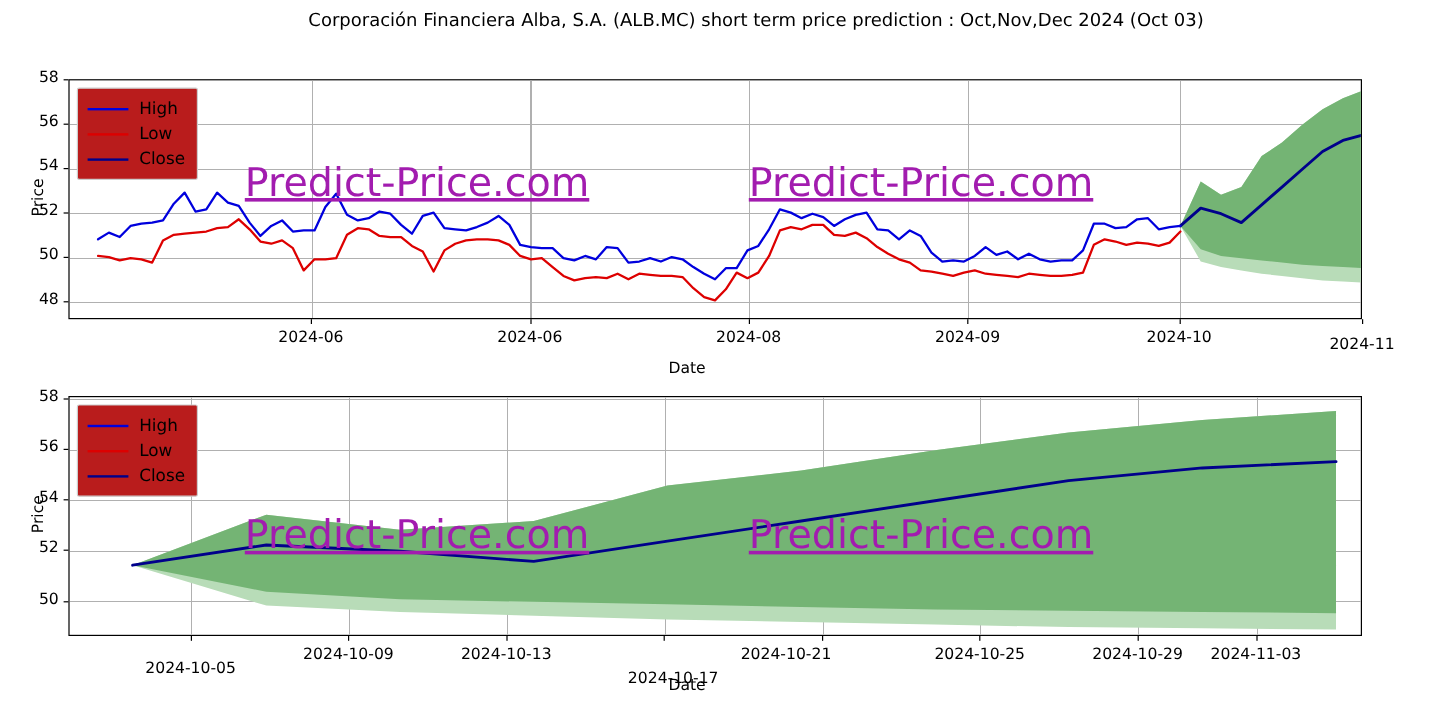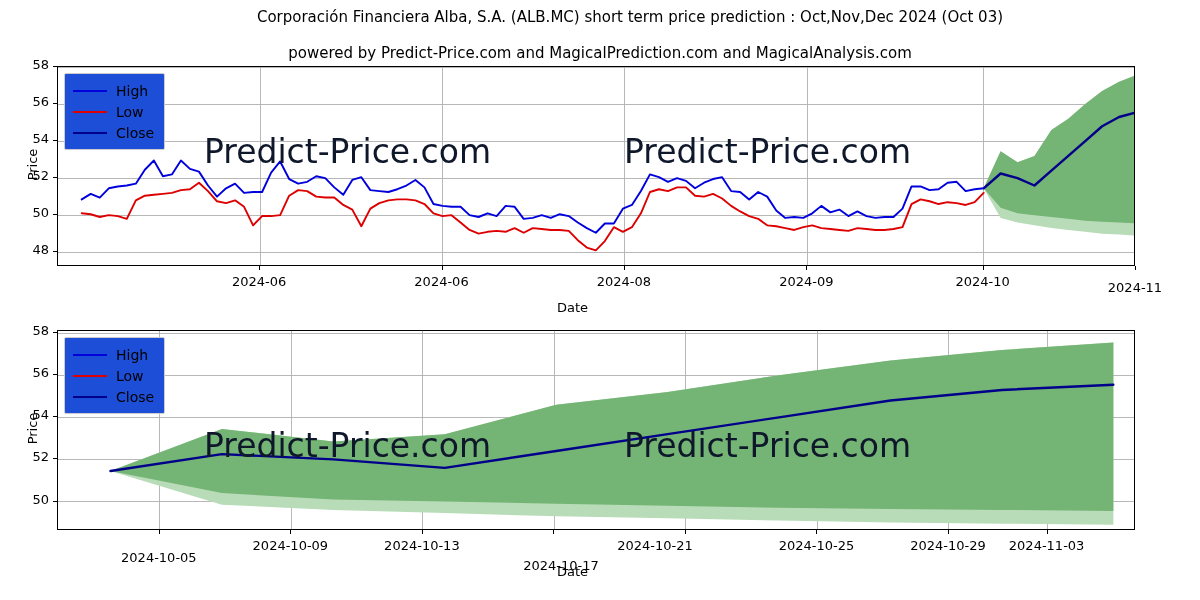--- a/index.html
+++ b/index.html
@@ -49,26 +49,27 @@
     overflow: hidden;
   }
   .plot-svg {
     position: absolute;
     left: 0;
     top: 0;
     display: block;
   }
   .watermark {
     position: absolute;
-    color: #0f172a;
+    color: #a21caf;
     font-size: 33px;
     font-family: "DejaVu Sans", sans-serif;
     white-space: nowrap;
     user-select: none;
     letter-spacing: 0px;
+    text-decoration: underline;
   }
   .axis-label {
     position: absolute;
     color: #000000;
     font-size: 13px;
     font-family: "DejaVu Sans", sans-serif;
     white-space: nowrap;
   }
   .ylabel {
     transform: rotate(-90deg);
@@ -82,21 +83,21 @@
     white-space: nowrap;
   }
   .xtick { text-align: center; }
   .ytick { text-align: right; }
   .tick-mark {
     position: absolute;
     background: #000000;
   }
   .legend-box {
     position: absolute;
-    background: #1d4ed8;
+    background: #b91c1c;
     border: 1px solid #cccccc;
     border-radius: 2px;
     padding: 6px 10px 6px 8px;
     box-sizing: border-box;
   }
   .legend-row {
     display: flex;
     align-items: center;
     height: 21px;
   }
@@ -114,21 +115,20 @@
     font-family: "DejaVu Sans", sans-serif;
     white-space: nowrap;
   }
 </style>
 </head>
 <body>
 
 <div id="figure">
 
   <div class="fig-title" id="title-main">Corporación Financiera Alba, S.A. (ALB.MC) short term price prediction : Oct,Nov,Dec 2024 (Oct 03)</div>
-  <div class="fig-title" id="title-sub">powered by Predict-Price.com and MagicalPrediction.com and MagicalAnalysis.com</div>
 
   <div class="panel" id="panel-overview" style="left:57px; top:66px; width:1078px; height:200px;">
     <div class="plot-frame">
       <svg class="plot-svg" id="svg-overview" width="1078" height="200">
           <line x1="0" y1="185.18518518518522" x2="1078" y2="185.18518518518522" stroke="#b0b0b0" stroke-width="0.9" shape-rendering="crispEdges"></line>
           <line x1="0" y1="148.14814814814818" x2="1078" y2="148.14814814814818" stroke="#b0b0b0" stroke-width="0.9" shape-rendering="crispEdges"></line>
           <line x1="0" y1="111.11111111111114" x2="1078" y2="111.11111111111114" stroke="#b0b0b0" stroke-width="0.9" shape-rendering="crispEdges"></line>
           <line x1="0" y1="74.07407407407409" x2="1078" y2="74.07407407407409" stroke="#b0b0b0" stroke-width="0.9" shape-rendering="crispEdges"></line>
           <line x1="0" y1="37.03703703703704" x2="1078" y2="37.03703703703704" stroke="#b0b0b0" stroke-width="0.9" shape-rendering="crispEdges"></line>
           <line x1="0" y1="0" x2="1078" y2="0" stroke="#b0b0b0" stroke-width="0.9" shape-rendering="crispEdges"></line>

